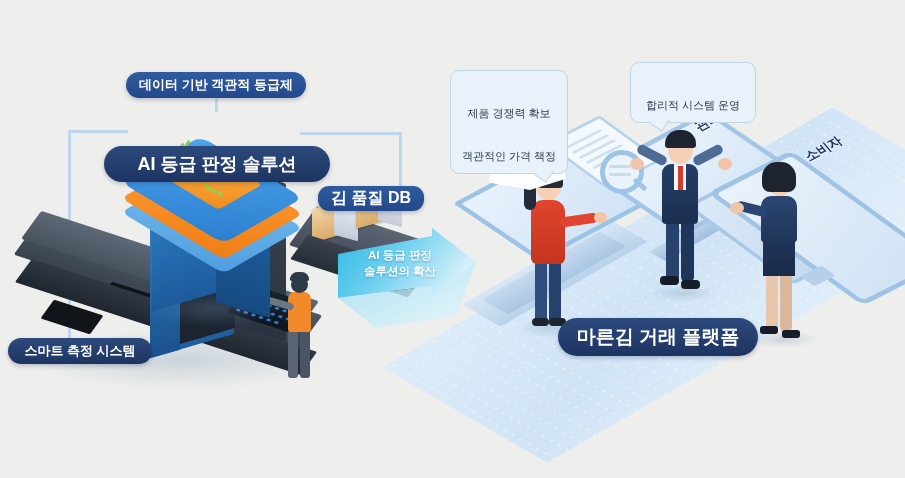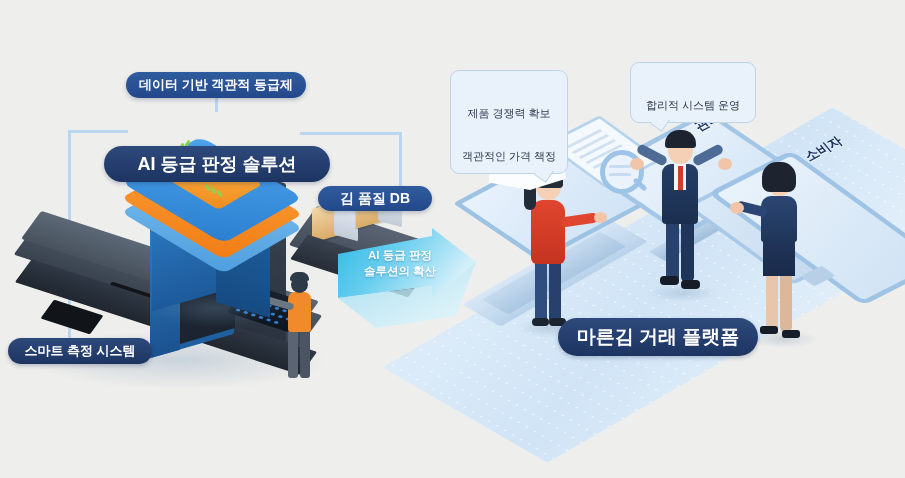--- a/index.html
+++ b/index.html
@@ -463,19 +463,19 @@
   <div class="bubble" style="left:630px;top:62px;width:126px;">
     <b>합리적 시스템 운영</b>
     <span class="tail" style="left:22px;bottom:-7px;"></span>
   </div>
 
 
   <div class="pill pill-blue" style="left:126px;top:72px;width:180px;height:26px;font-size:13px;">데이터 기반 객관적 등급제</div>
 
   <div class="pill pill-navy" style="left:104px;top:110px;width:226px;height:36px;font-size:18px;margin-top:36px;">AI 등급 판정 솔루션</div>
 
-  <div class="pill pill-blue" style="left:318px;top:186px;width:114px;height:25px;font-size:14px;">김 품질 DB</div>
+  <div class="pill pill-blue" style="left:318px;top:186px;width:106px;height:25px;font-size:16px;border-radius:11px;">김 품질 DB</div>
 
   <div class="pill pill-navy" style="left:8px;top:338px;width:144px;height:26px;font-size:13px;">스마트 측정 시스템</div>
 
   <div class="pill pill-navy" style="left:558px;top:318px;width:200px;height:38px;font-size:19px;">마른김 거래 플랫폼</div>
 
 </div>
 
 </body></html>

